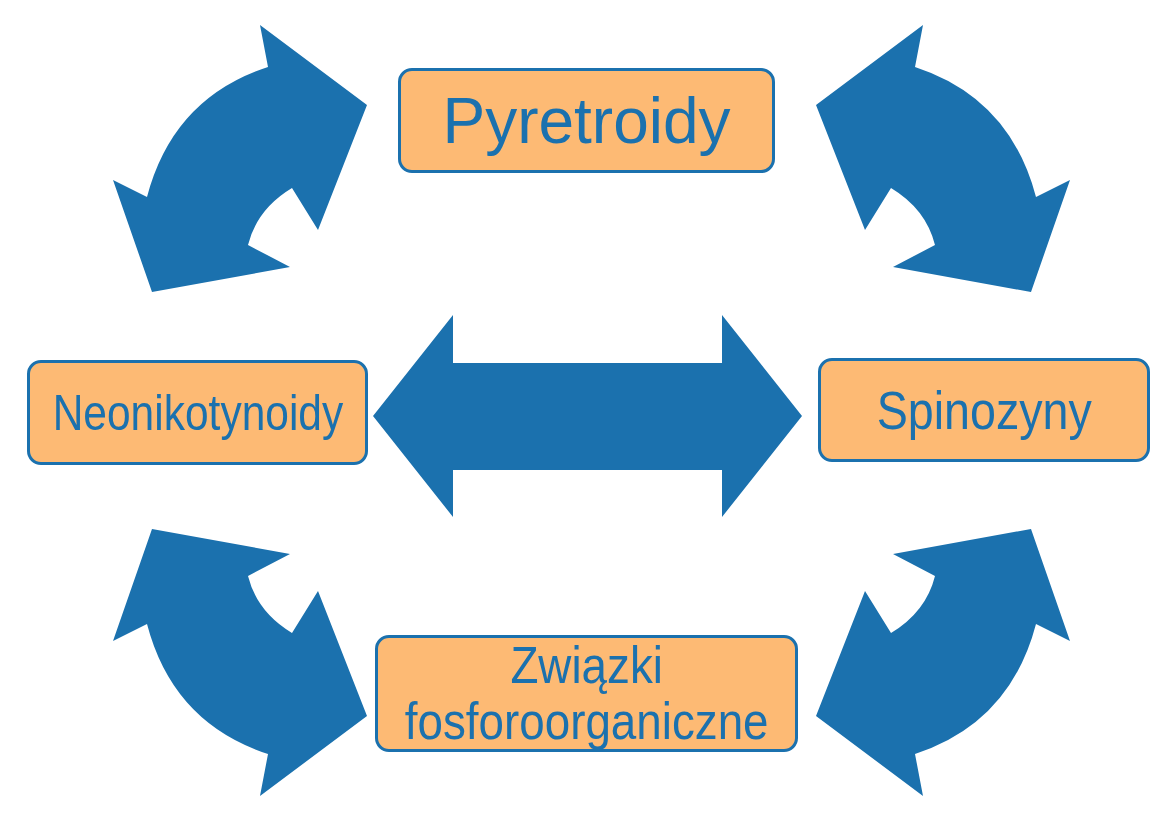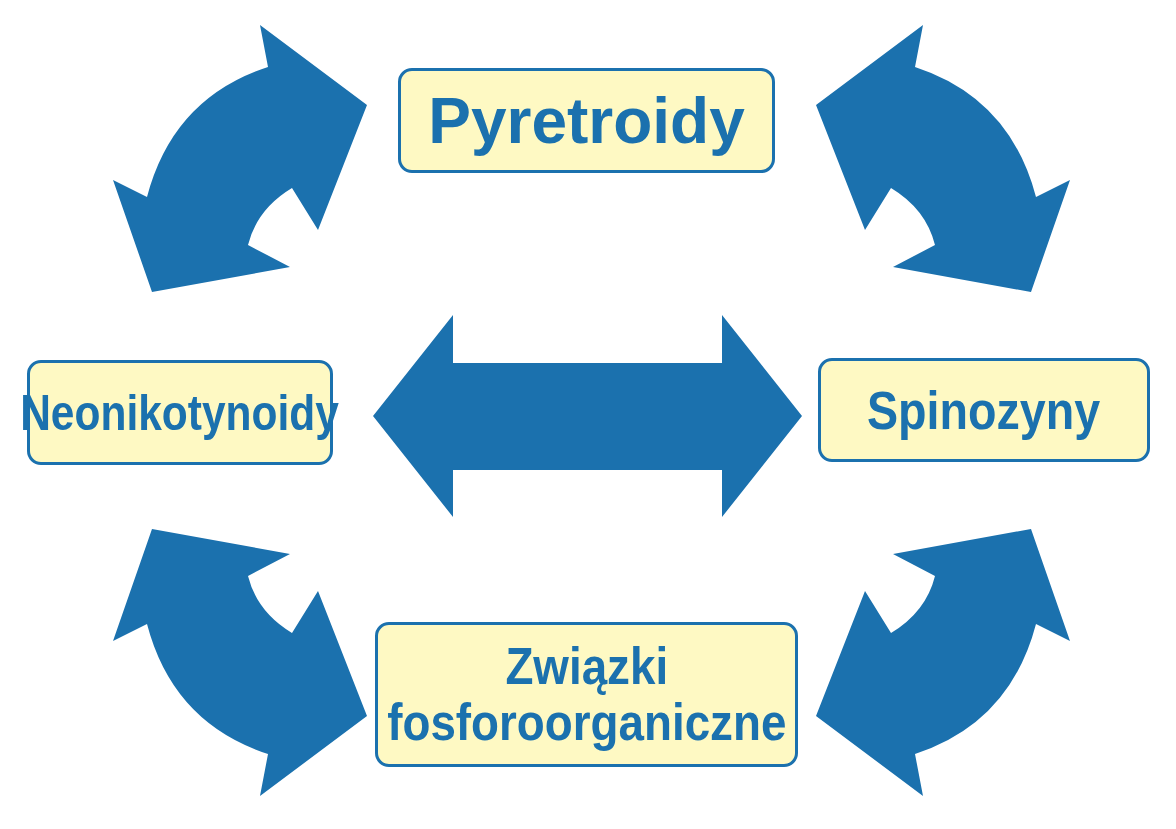--- a/index.html
+++ b/index.html
@@ -14,36 +14,36 @@
     overflow:hidden;
     font-family:"Liberation Sans", sans-serif;
   }
   .arrows-layer{
     position:absolute;left:0;top:0;width:1176px;height:829px;
   }
   .arrows-layer path, .arrows-layer use{fill:var(--blue);}
   .node-box{
     position:absolute;
     box-sizing:border-box;
-    background:#fef9c3;
+    background:#fdba74;
     border:3.5px solid var(--blue);
     border-radius:14px;
     display:flex;align-items:center;justify-content:center;
     color:var(--blue);
-    font-weight:bold;
+    font-weight:normal;
     text-align:center;
   }
   .label{display:inline-block;white-space:nowrap;}
   #box-top   {left:398px;top:68px; width:377px;height:105px;font-size:64px;}
   #box-top    .label{transform:scaleX(1.0);}
-  #box-left  {left:27px; top:360px;width:306px;height:105px;font-size:50px;}
+  #box-left  {left:27px; top:360px;width:341px;height:105px;font-size:50px;}
   #box-left   .label{transform:scaleX(0.85);}
   #box-right {left:818px;top:358px;width:332px;height:104px;font-size:53px;}
   #box-right  .label{transform:scaleX(0.88);}
-  #box-bottom{left:375px;top:622px;width:423px;height:145px;font-size:52px;line-height:1.07;}
+  #box-bottom{left:375px;top:635px;width:423px;height:117px;font-size:52px;line-height:1.07;}
   #box-bottom .label-block{display:block;transform:scaleX(0.88);white-space:nowrap;}
 </style>
 </head>
 <body>
 
 <div class="canvas">
 
   <svg class="arrows-layer" viewBox="0 0 1176 829" xmlns="http://www.w3.org/2000/svg">
     <defs>
       <path id="curved-arrow" d="M155 2 L262 82 L213 207 L187 165 Q152 186 143 222 L185 244 L47 269 L8 157 L42 174 Q68 75 163 44 Z"></path>

